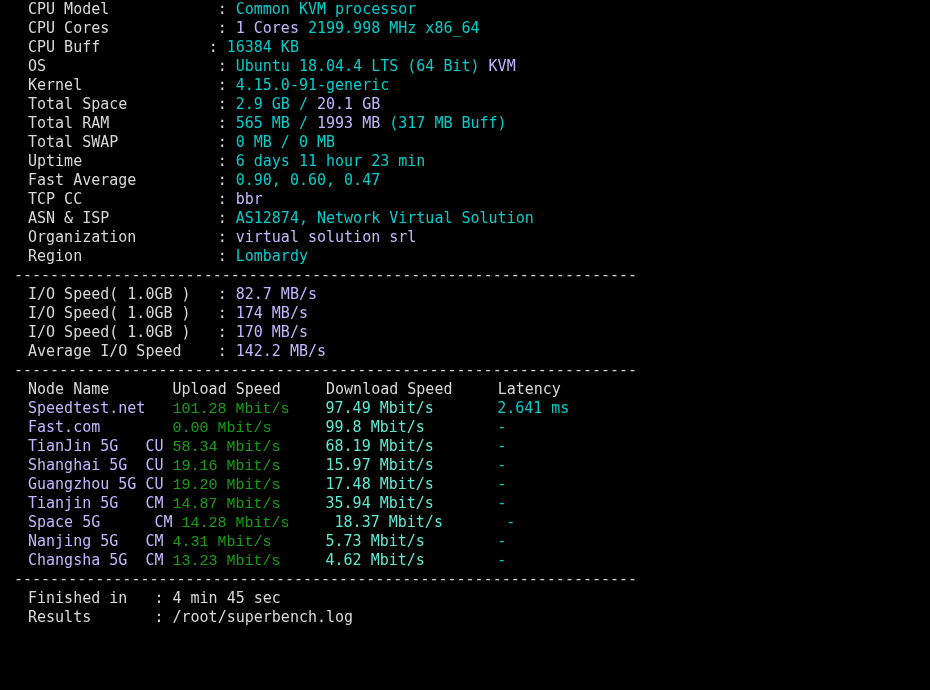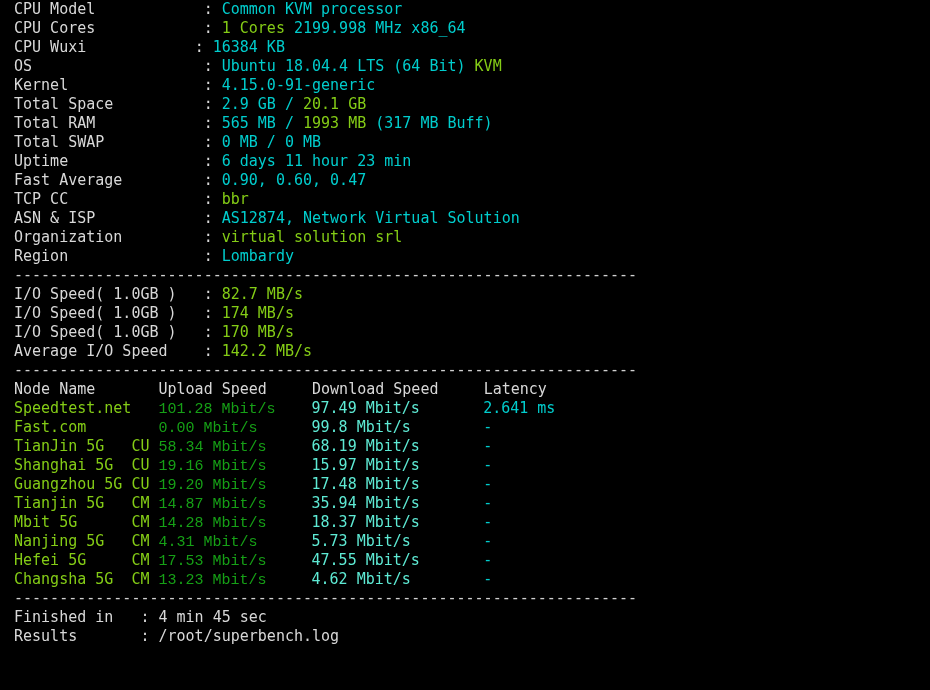--- a/index.html
+++ b/index.html
@@ -21,47 +21,47 @@
     background: #000000;
     padding: 0;
     box-sizing: border-box;
   }
   .line {
     height: 19px;
     line-height: 19px;
     font-size: 15px;
     white-space: pre;
     letter-spacing: 0px;
-    padding-left: 14px;
+    padding-left: 28px;
     box-sizing: border-box;
   }
   .c-white  { color: #d8d8d8; }
   .c-cyan   { color: #00cdcd; }
-  .c-yellow { color: #84cc16; }
+  .c-yellow { color: #c4b5fd; }
   .c-green  { color: #16a016; font-family: Liberation Mono, monospace; }
   .c-red    { color: #5eead4; }
 
   .sep-line {
     height: 19px;
     line-height: 19px;
     font-size: 15px;
     white-space: pre;
     padding-left: 14px;
     color: #d0d0d0;
     box-sizing: border-box;
   }
 </style>
 </head>
 <body>
 
 <div id="terminal">
   <div id="sysinfo-section">
       <div class="line"><span class="c-white">CPU Model            </span><span class="c-white">: </span><span class="c-cyan">Common KVM processor</span></div>
       <div class="line"><span class="c-white">CPU Cores            </span><span class="c-white">: </span><span class="c-yellow">1 Cores</span><span class="c-white"> </span><span class="c-cyan">2199.998 MHz x86_64</span></div>
-      <div class="line"><span class="c-white">CPU Wuxi            </span><span class="c-white">: </span><span class="c-cyan">16384 KB</span></div>
+      <div class="line"><span class="c-white">CPU Buff            </span><span class="c-white">: </span><span class="c-cyan">16384 KB</span></div>
       <div class="line"><span class="c-white">OS                   </span><span class="c-white">: </span><span class="c-cyan">Ubuntu 18.04.4 LTS (64 Bit)</span><span class="c-white"> </span><span class="c-yellow">KVM</span></div>
       <div class="line"><span class="c-white">Kernel               </span><span class="c-white">: </span><span class="c-cyan">4.15.0-91-generic</span></div>
       <div class="line"><span class="c-white">Total Space          </span><span class="c-white">: </span><span class="c-cyan">2.9 GB /</span><span class="c-white"> </span><span class="c-yellow">20.1 GB</span></div>
       <div class="line"><span class="c-white">Total RAM            </span><span class="c-white">: </span><span class="c-cyan">565 MB /</span><span class="c-white"> </span><span class="c-yellow">1993 MB</span><span class="c-white"> </span><span class="c-cyan">(317 MB Buff)</span></div>
       <div class="line"><span class="c-white">Total SWAP           </span><span class="c-white">: </span><span class="c-cyan">0 MB / 0 MB</span></div>
       <div class="line"><span class="c-white">Uptime               </span><span class="c-white">: </span><span class="c-cyan">6 days 11 hour 23 min</span></div>
       <div class="line"><span class="c-white">Fast Average         </span><span class="c-white">: </span><span class="c-cyan">0.90, 0.60, 0.47</span></div>
       <div class="line"><span class="c-white">TCP CC               </span><span class="c-white">: </span><span class="c-yellow">bbr</span></div>
       <div class="line"><span class="c-white">ASN &amp; ISP            </span><span class="c-white">: </span><span class="c-cyan">AS12874, Network Virtual Solution</span></div>
       <div class="line"><span class="c-white">Organization         </span><span class="c-white">: </span><span class="c-yellow">virtual solution srl</span></div>
@@ -80,23 +80,22 @@
       <div class="sep-line">---------------------------------------------------------------------</div>
     </div>
   <div id="speedtest-section">
       <div class="line"><span class="c-white">Node Name       </span><span class="c-white">Upload Speed     </span><span class="c-white">Download Speed     </span><span class="c-white">Latency</span></div>
       <div class="line"><span class="c-yellow">Speedtest.net   </span><span class="c-green">101.28 Mbit/s    </span><span class="c-red">97.49 Mbit/s       </span><span class="c-cyan">2.641 ms</span></div>
       <div class="line"><span class="c-yellow">Fast.com        </span><span class="c-green">0.00 Mbit/s      </span><span class="c-red">99.8 Mbit/s        </span><span class="c-cyan">-</span></div>
       <div class="line"><span class="c-yellow">TianJin 5G   CU </span><span class="c-green">58.34 Mbit/s     </span><span class="c-red">68.19 Mbit/s       </span><span class="c-cyan">-</span></div>
       <div class="line"><span class="c-yellow">Shanghai 5G  CU </span><span class="c-green">19.16 Mbit/s     </span><span class="c-red">15.97 Mbit/s       </span><span class="c-cyan">-</span></div>
       <div class="line"><span class="c-yellow">Guangzhou 5G CU </span><span class="c-green">19.20 Mbit/s     </span><span class="c-red">17.48 Mbit/s       </span><span class="c-cyan">-</span></div>
       <div class="line"><span class="c-yellow">Tianjin 5G   CM </span><span class="c-green">14.87 Mbit/s     </span><span class="c-red">35.94 Mbit/s       </span><span class="c-cyan">-</span></div>
-      <div class="line"><span class="c-yellow">Mbit 5G      CM </span><span class="c-green">14.28 Mbit/s     </span><span class="c-red">18.37 Mbit/s       </span><span class="c-cyan">-</span></div>
+      <div class="line"><span class="c-yellow">Space 5G      CM </span><span class="c-green">14.28 Mbit/s     </span><span class="c-red">18.37 Mbit/s       </span><span class="c-cyan">-</span></div>
       <div class="line"><span class="c-yellow">Nanjing 5G   CM </span><span class="c-green">4.31 Mbit/s      </span><span class="c-red">5.73 Mbit/s        </span><span class="c-cyan">-</span></div>
-      <div class="line"><span class="c-yellow">Hefei 5G     CM </span><span class="c-green">17.53 Mbit/s     </span><span class="c-red">47.55 Mbit/s       </span><span class="c-cyan">-</span></div>
       <div class="line"><span class="c-yellow">Changsha 5G  CM </span><span class="c-green">13.23 Mbit/s     </span><span class="c-red">4.62 Mbit/s        </span><span class="c-cyan">-</span></div>
     </div>
   <div id="sep3">
       <div class="sep-line">---------------------------------------------------------------------</div>
     </div>
   <div id="footer-section">
       <div class="line"><span class="c-white">Finished in   </span><span class="c-white">: </span><span class="c-white">4 min 45 sec</span></div>
       <div class="line"><span class="c-white">Results       </span><span class="c-white">: </span><span class="c-white">/root/superbench.log</span></div>
     </div>
 </div>

